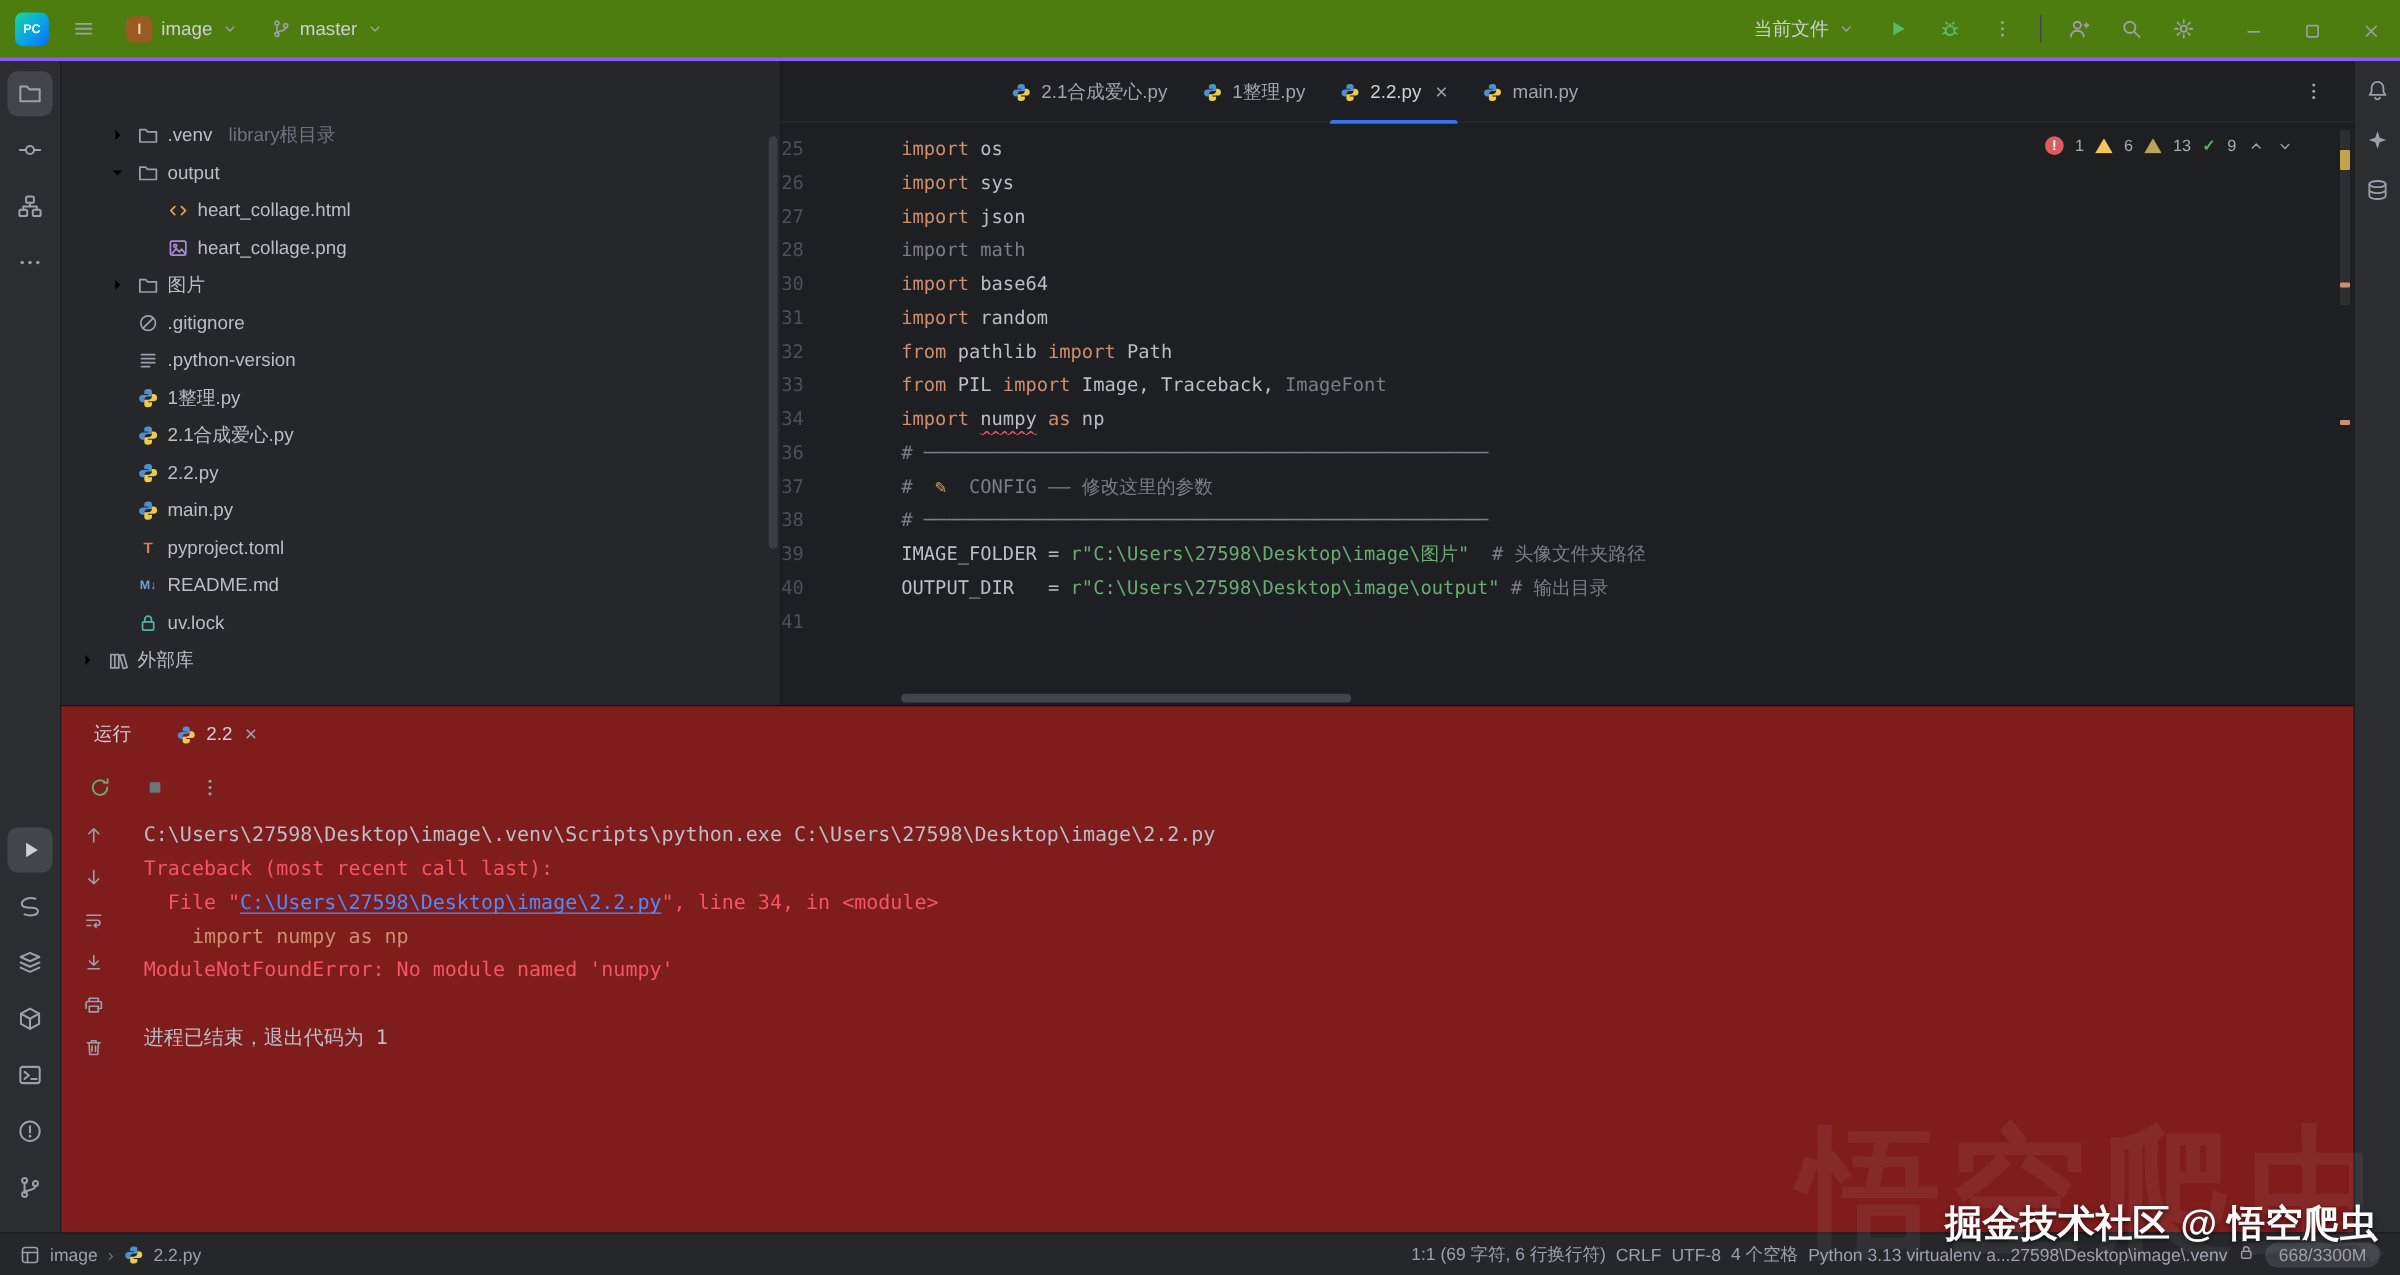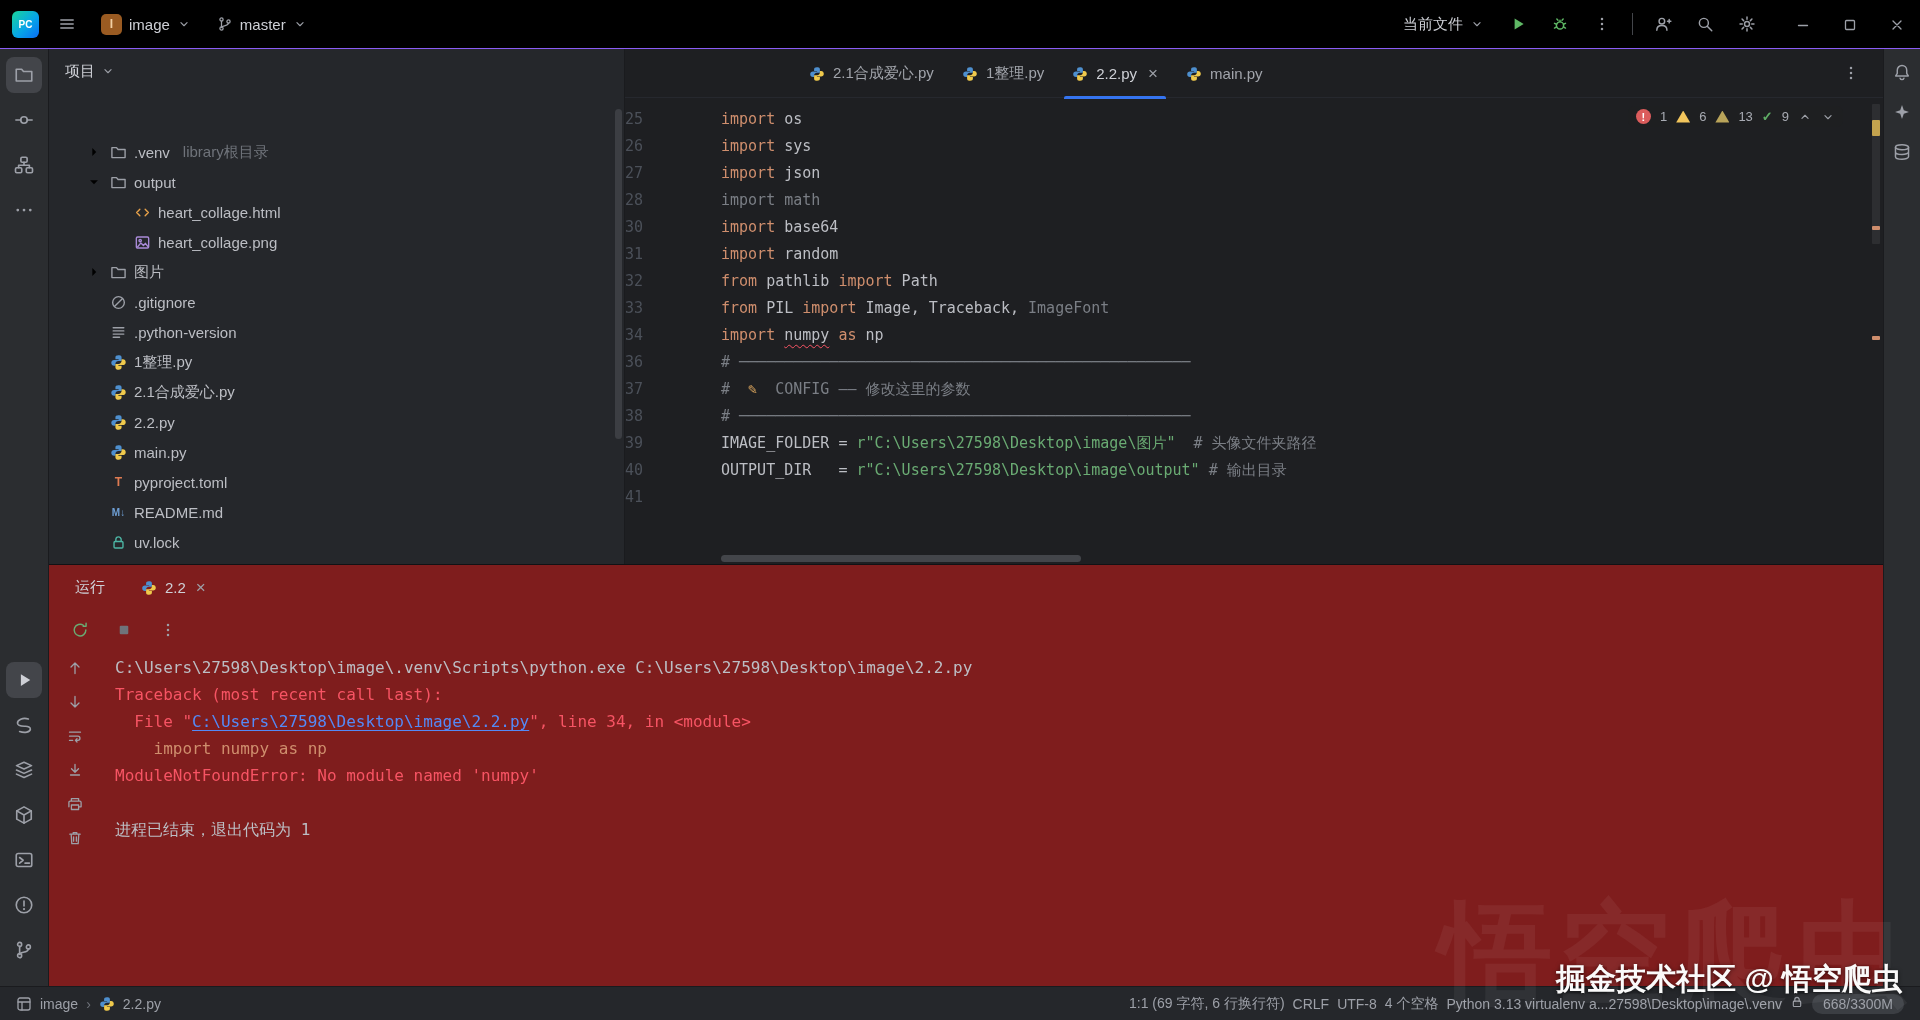--- a/index.html
+++ b/index.html
@@ -12,21 +12,21 @@
   .ic svg{width:100%;height:100%;stroke:#9da0a8;fill:none;stroke-width:1.3;stroke-linecap:round;stroke-linejoin:round}
   .ic svg.green{stroke:#5fb865}
   .ic svg.green2{stroke:#6aab73}
   .ic svg.orange{stroke:#e8a24a}
   .ic svg.violet{stroke:#a98ad8}
   .ic svg.teal{stroke:#4db6a5}
   .ic14{width:14px;height:14px}.ic16{width:16px;height:16px}.ic17{width:17px;height:17px}.ic20{width:20px;height:20px}
   .ticon{display:block;width:100%;text-align:center;font:700 12px/17px "Liberation Sans",sans-serif}
 
   
-  .titlebar{flex:0 0 49px;height:49px;background:#000000;border-bottom:1px solid #8b5cf6;
+  .titlebar{flex:0 0 49px;height:49px;background:#4d7c0f;border-bottom:3px solid #8b5cf6;
             display:flex;align-items:flex-end;justify-content:space-between;padding:0 0 0 12px}
   .tb-left,.tb-right{display:flex;align-items:center;gap:6px;height:100%}
   .logo{width:27px;height:27px;border-radius:6px;margin-right:4px;
         background:linear-gradient(135deg,#1ad59b,#06a5e8 55%,#0a6cf5);
         display:flex;align-items:center;justify-content:center;font-weight:bold;font-size:10px;color:#fff}
   .icon-btn{width:36px;height:36px;border-radius:7px;display:flex;align-items:center;justify-content:center;
             background:none;border:none;cursor:pointer}
   .tb-widget{display:flex;align-items:center;gap:7px;height:35px;padding:0 10px;border-radius:7px;
              background:none;border:none;color:#ced0d6;font-size:15px;cursor:pointer;font-family:inherit}
   .proj-badge{width:21px;height:21px;border-radius:5px;background:#9a5b22;color:#f2d0a4;
@@ -349,28 +349,20 @@
               </svg>
             </span>
           </button>
         </div>
     </nav>
 
     <div class="center-col">
       <div class="upper-row">
 
         <aside class="project-panel">
-          <div class="pp-header">
-            <span>项目</span>
-            <span class="ic ic14">
-                <svg viewBox="0 0 16 16">
-                  <path d="M4.5 6.5L8 10l3.5-3.5"></path>
-                </svg>
-              </span>
-          </div>
           <div class="pp-tree" id="tree">
               <div class="tree-row" style="padding-left: 36px; margin-top: 26px;">
                 <span class="chev">
                   <svg viewBox="0 0 16 16">
                     <path d="M6.5 4.5L10 8l-3.5 3.5"></path>
                   </svg>
                 </span>
                 <span class="ic ic17">
                   <svg viewBox="0 0 16 16">
                     <path d="M1.8 12.8V3.4h4.3l1.5 1.8h6.6v7.6z"></path>

